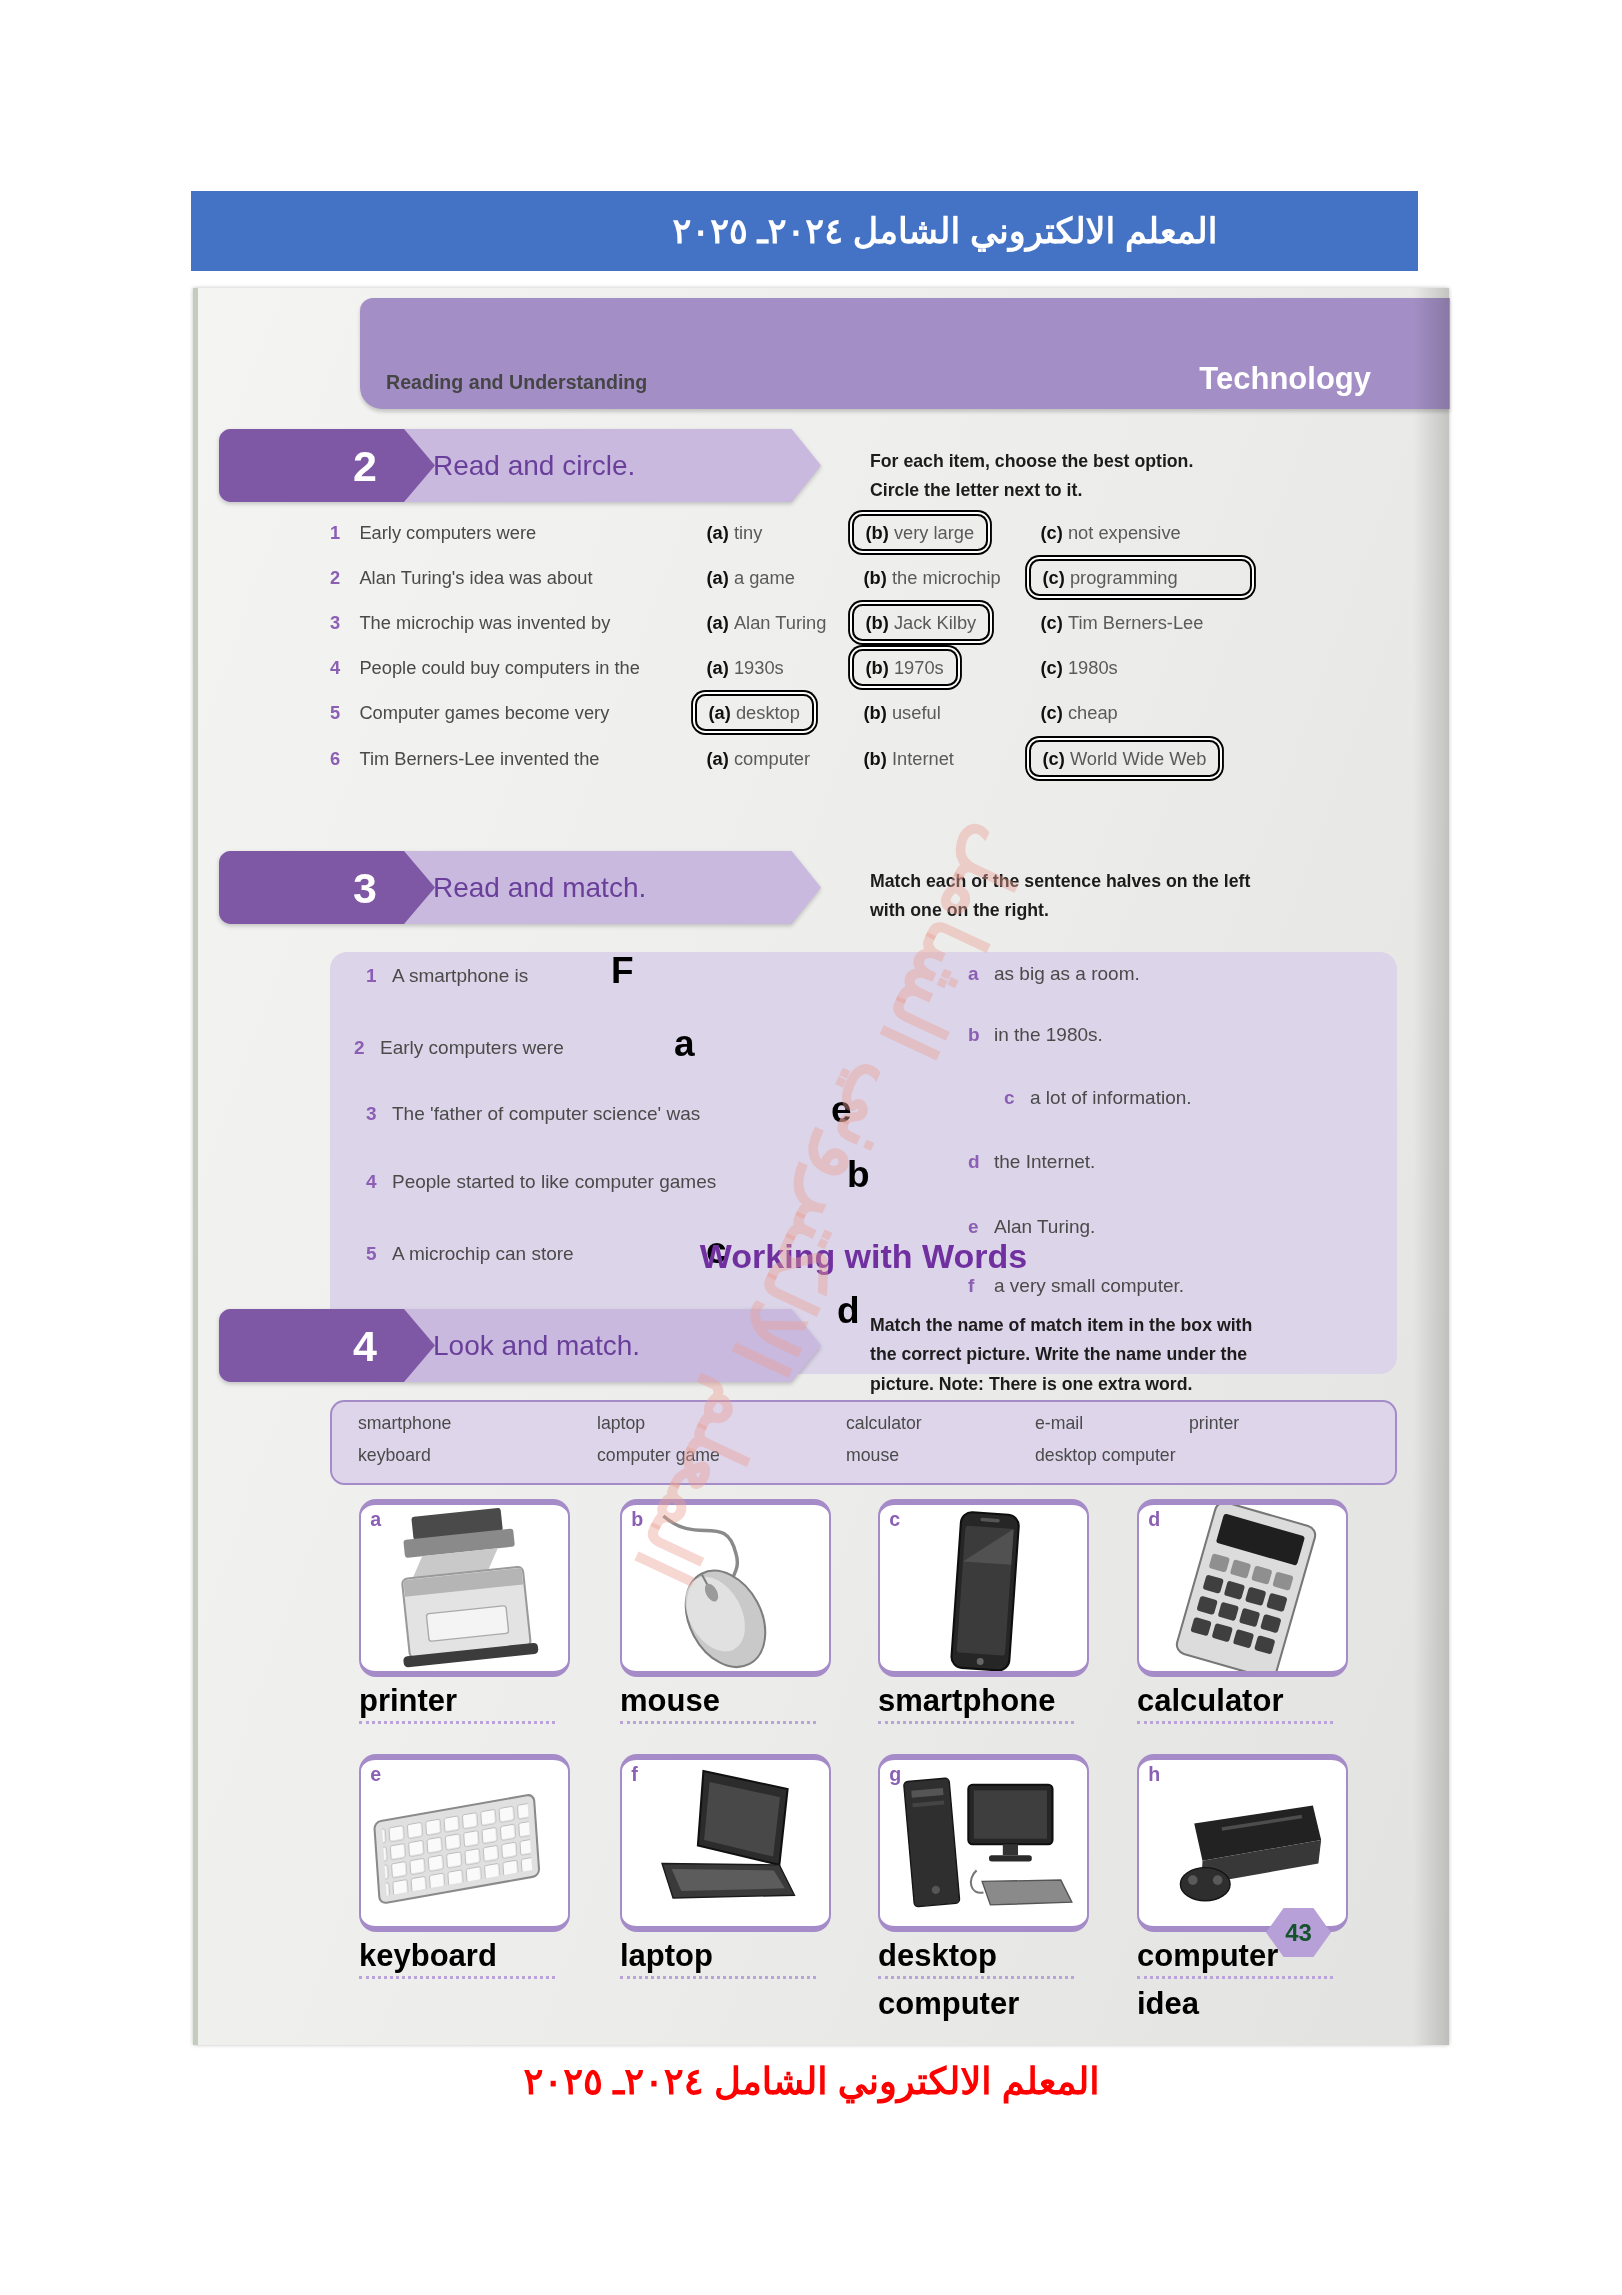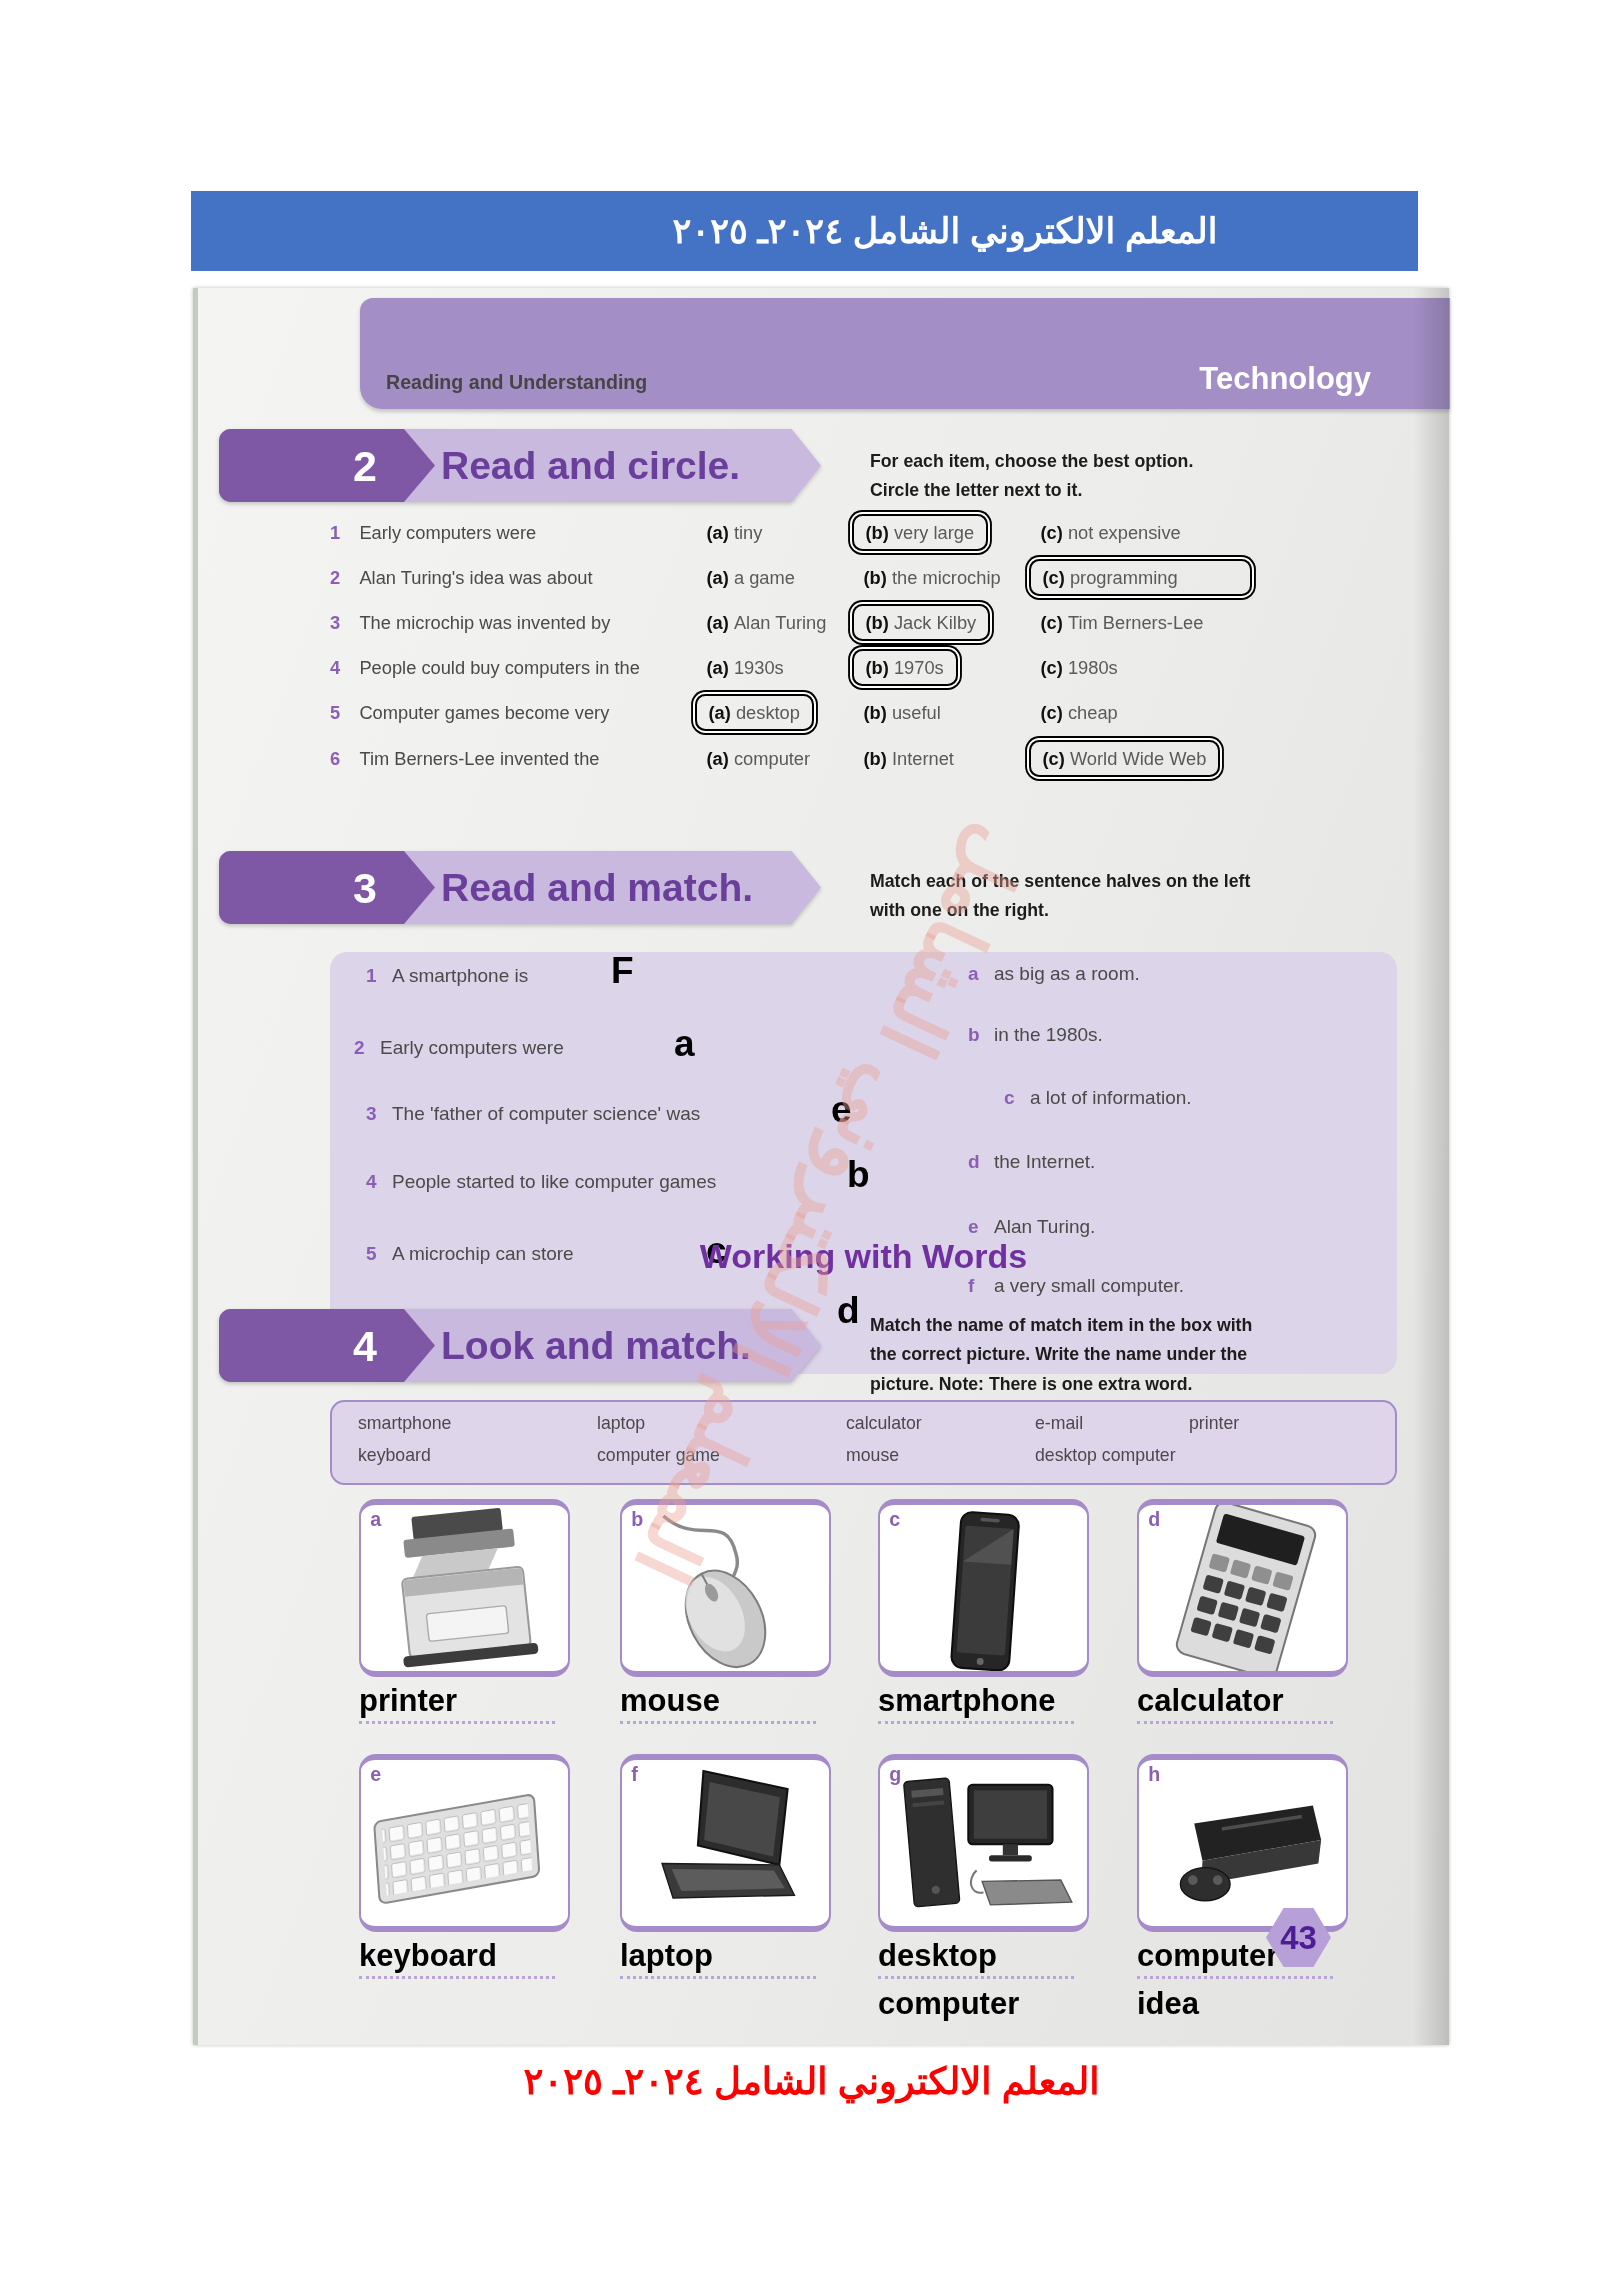--- a/index.html
+++ b/index.html
@@ -30,22 +30,22 @@
   
   .sec-header{position:absolute;height:73px;width:602px;filter:drop-shadow(0 2.6px 2px rgba(0,0,0,.2));}
   .sec-header .light{position:absolute;left:0;top:0;width:100%;height:100%;background:#c9b9de;
             clip-path:polygon(0 0,calc(100% - 29.4px) 0,100% 50%,calc(100% - 29.4px) 100%,0 100%);
             border-radius:11.8px 0 0 11.8px;}
   .sec-header .dark{position:absolute;left:0;top:0;width:216px;height:100%;background:#7e57a5;
             clip-path:polygon(0 0,calc(100% - 31px) 0,100% 50%,calc(100% - 31px) 100%,0 100%);
             border-radius:11.8px 0 0 11.8px;}
   .sec-header .num{position:absolute;left:134px;top:50%;transform:translateY(-50%);
             font-size:43px;font-weight:bold;color:#ffffff;}
-  .sec-header .title{position:absolute;left:222px;top:50%;transform:translateY(-50%);
-            font-size:39px;font-weight:bold;color:#6a3f9b;white-space:nowrap;}
+  .sec-header .title{position:absolute;left:214px;top:50%;transform:translateY(-50%);
+            font-size:28px;font-weight:normal;color:#6a3f9b;white-space:nowrap;}
 
   .instr{position:absolute;left:677px;width:419px;font-size:17.7px;font-weight:bold;color:#1c1c1c;line-height:29.4px;}
 
   
   .qrow{position:absolute;left:137px;width:1086px;height:37px;display:grid;
         grid-template-columns:29.4px 347px 157px 177px auto;align-items:center;}
   .qnum{font-size:18.3px;font-weight:bold;color:#8b5fb4;}
   .qtext{font-size:18.3px;color:#4a4a4a;}
   .opt{white-space:nowrap;font-size:18.3px;color:#5a5a5a;}
   .opt b{color:#111111;margin-right:5.2px;}
@@ -69,23 +69,23 @@
   .wb{position:absolute;font-size:17.7px;color:#4a4a4a;white-space:nowrap;}
 
   .card-col{position:absolute;width:211px;}
   .card{height:178px;background:#ffffff;border:2.6px solid #a58cc8;border-top-width:6.5px;border-bottom-width:6.5px;
         border-radius:17px;box-sizing:border-box;position:relative;overflow:hidden;}
   .card .letter{position:absolute;left:9.2px;top:2.6px;font-size:19.6px;font-weight:bold;color:#8b5fb4;}
   .card svg{width:100%;height:100%;}
   .ans{margin-top:5.2px;font-size:31px;font-weight:bold;color:#000000;line-height:38px;min-height:13px;}
   .dotline{width:196px;border-bottom:3.9px dotted #b9a3d9;margin-top:1.3px;}
 
-  .page-badge{position:absolute;left:1073px;top:1620px;width:65px;height:59px;background:#b79fd8;
+  .page-badge{position:absolute;left:1073px;top:1620px;width:65px;height:49px;background:#b79fd8;
       clip-path:polygon(27% 0,73% 0,100% 50%,73% 100%,27% 100%,0 50%);
-      display:flex;align-items:center;justify-content:center;font-size:33px;font-weight:bold;color:#4c1d95;}
+      display:flex;align-items:center;justify-content:center;font-size:24px;font-weight:bold;color:#14532d;}
 
   .watermark{position:absolute;left:854px;top:563px;transform:rotate(115deg);transform-origin:top left;
       font-size:79px;font-weight:bold;color:rgba(233,160,148,.42);white-space:nowrap;pointer-events:none;z-index:5;}
 </style>
 </head>
 <body>
 
 <div id="canvas">
 
   <div class="banner-top">

